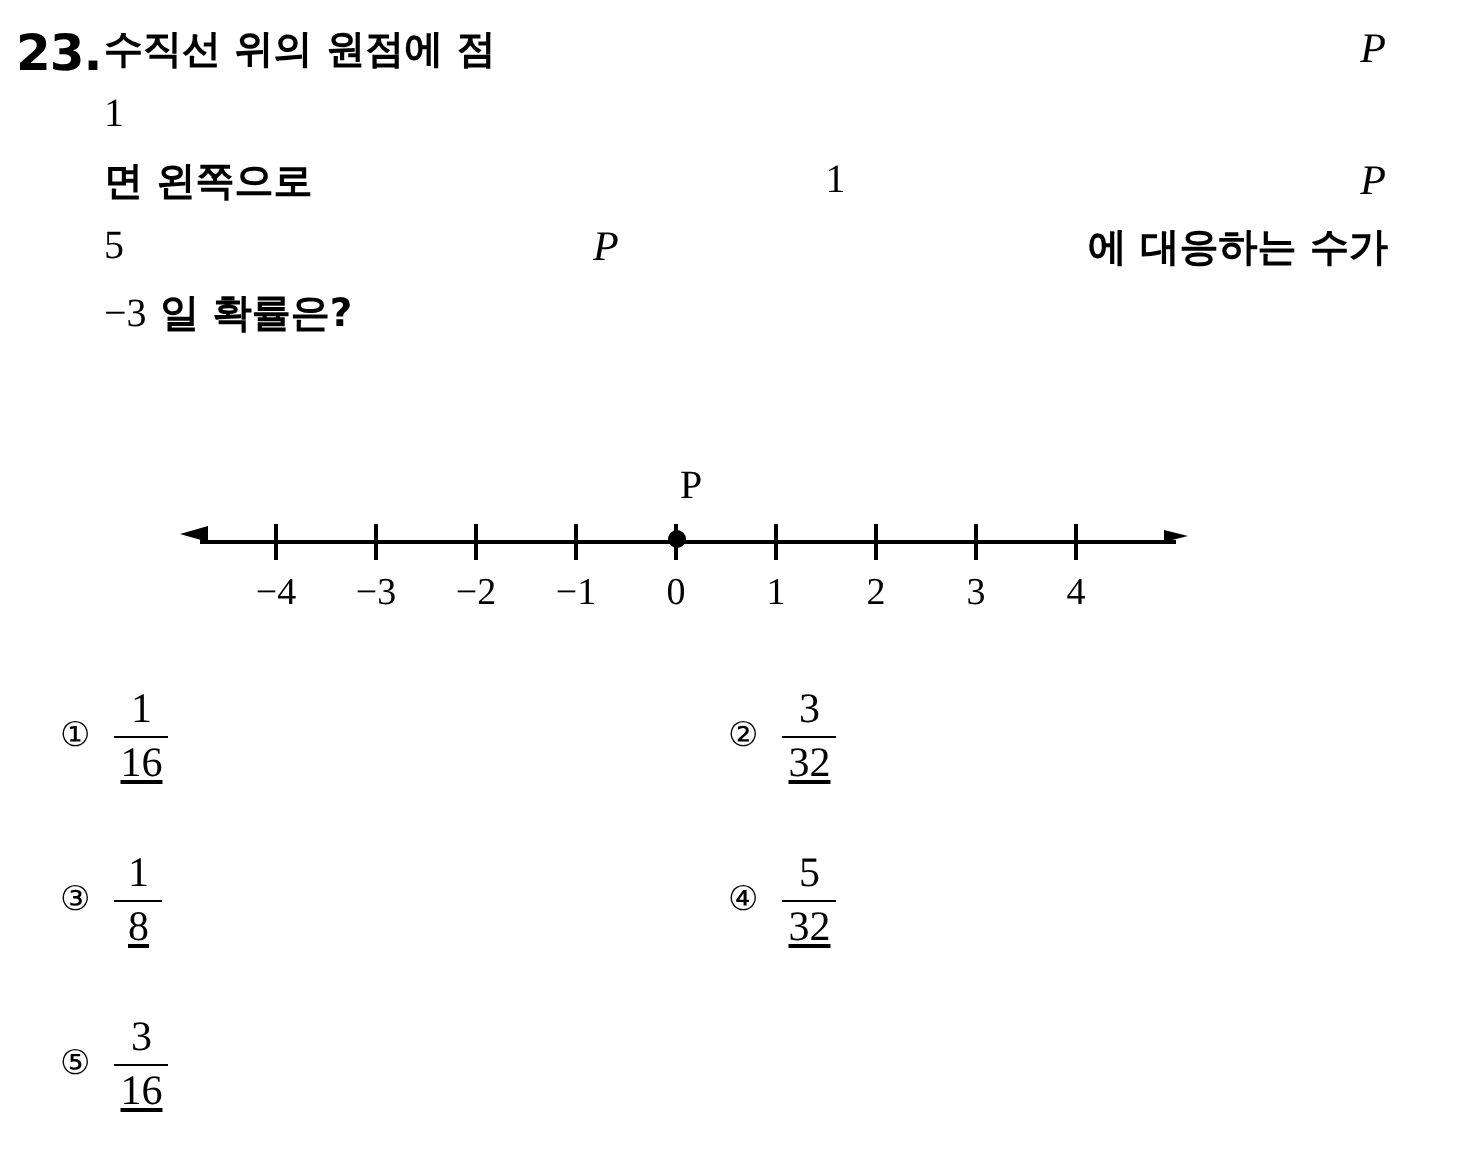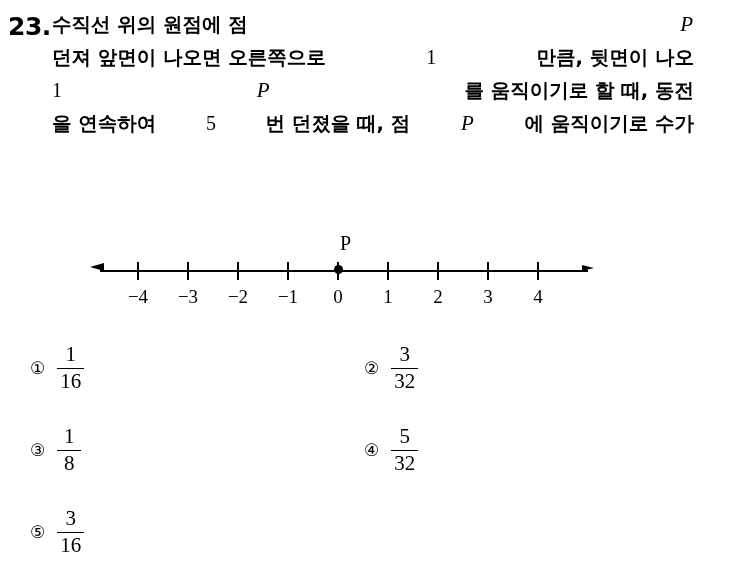--- a/index.html
+++ b/index.html
@@ -195,57 +195,54 @@
     font-size: 21px;
     line-height: 1.12;
   }
   .frac .num { padding: 0 3px 1px 3px; }
   .frac .bar {
     width: 100%;
     min-width: 24px;
     height: 1.6px;
     background: #000;
   }
-  .frac .den { padding: 1px 3px 0 3px; }
+  .frac .den { padding: 1px 3px 0 3px; text-decoration: underline; }
 
   .c1 { left: 30px;  top: 8px; }
   .c2 { left: 364px; top: 8px; }
   .c3 { left: 30px;  top: 90px; }
   .c4 { left: 364px; top: 90px; }
   .c5 { left: 30px;  top: 172px; }
 </style>
 </head>
 <body>
 
 <div class="page">
 
   <div class="question">
     <div class="qnum">23.</div>
     <div class="qbody">
       <div class="qline justify w1">
           <span class="seg">수직선 위의 원점에 점</span>
           <span class="seg mathit">P</span>
         </div>
       <div class="qline justify w2">
-          <span class="seg">던져 앞면이 나오면 오른쪽으로</span>
           <span class="seg mathnum">1</span>
-          <span class="seg">만큼, 뒷면이 나오</span>
         </div>
       <div class="qline justify w3">
+          <span class="seg">면 왼쪽으로</span>
           <span class="seg mathnum">1</span>
           <span class="seg mathit">P</span>
-          <span class="seg">를 움직이기로 할 때, 동전</span>
         </div>
       <div class="qline justify w4">
-          <span class="seg">을 연속하여</span>
           <span class="seg mathnum">5</span>
-          <span class="seg">번 던졌을 때, 점</span>
           <span class="seg mathit">P</span>
-          <span class="seg">에 움직이기로 수가</span>
-        </div>
+          <span class="seg">에 대응하는 수가</span>
+        </div>
+      <div class="qline"><span class="seg mathnum">−3</span> <span class="seg">일 확률은?</span></div>
     </div>
   </div>
 
   <div class="figure">
     <div class="plabel">P</div>
     <div class="axis-wrap">
       <div class="axis-line"></div>
       <div class="arrow-left"></div>
       <div class="arrow-right"></div>
       <div id="ticks">

